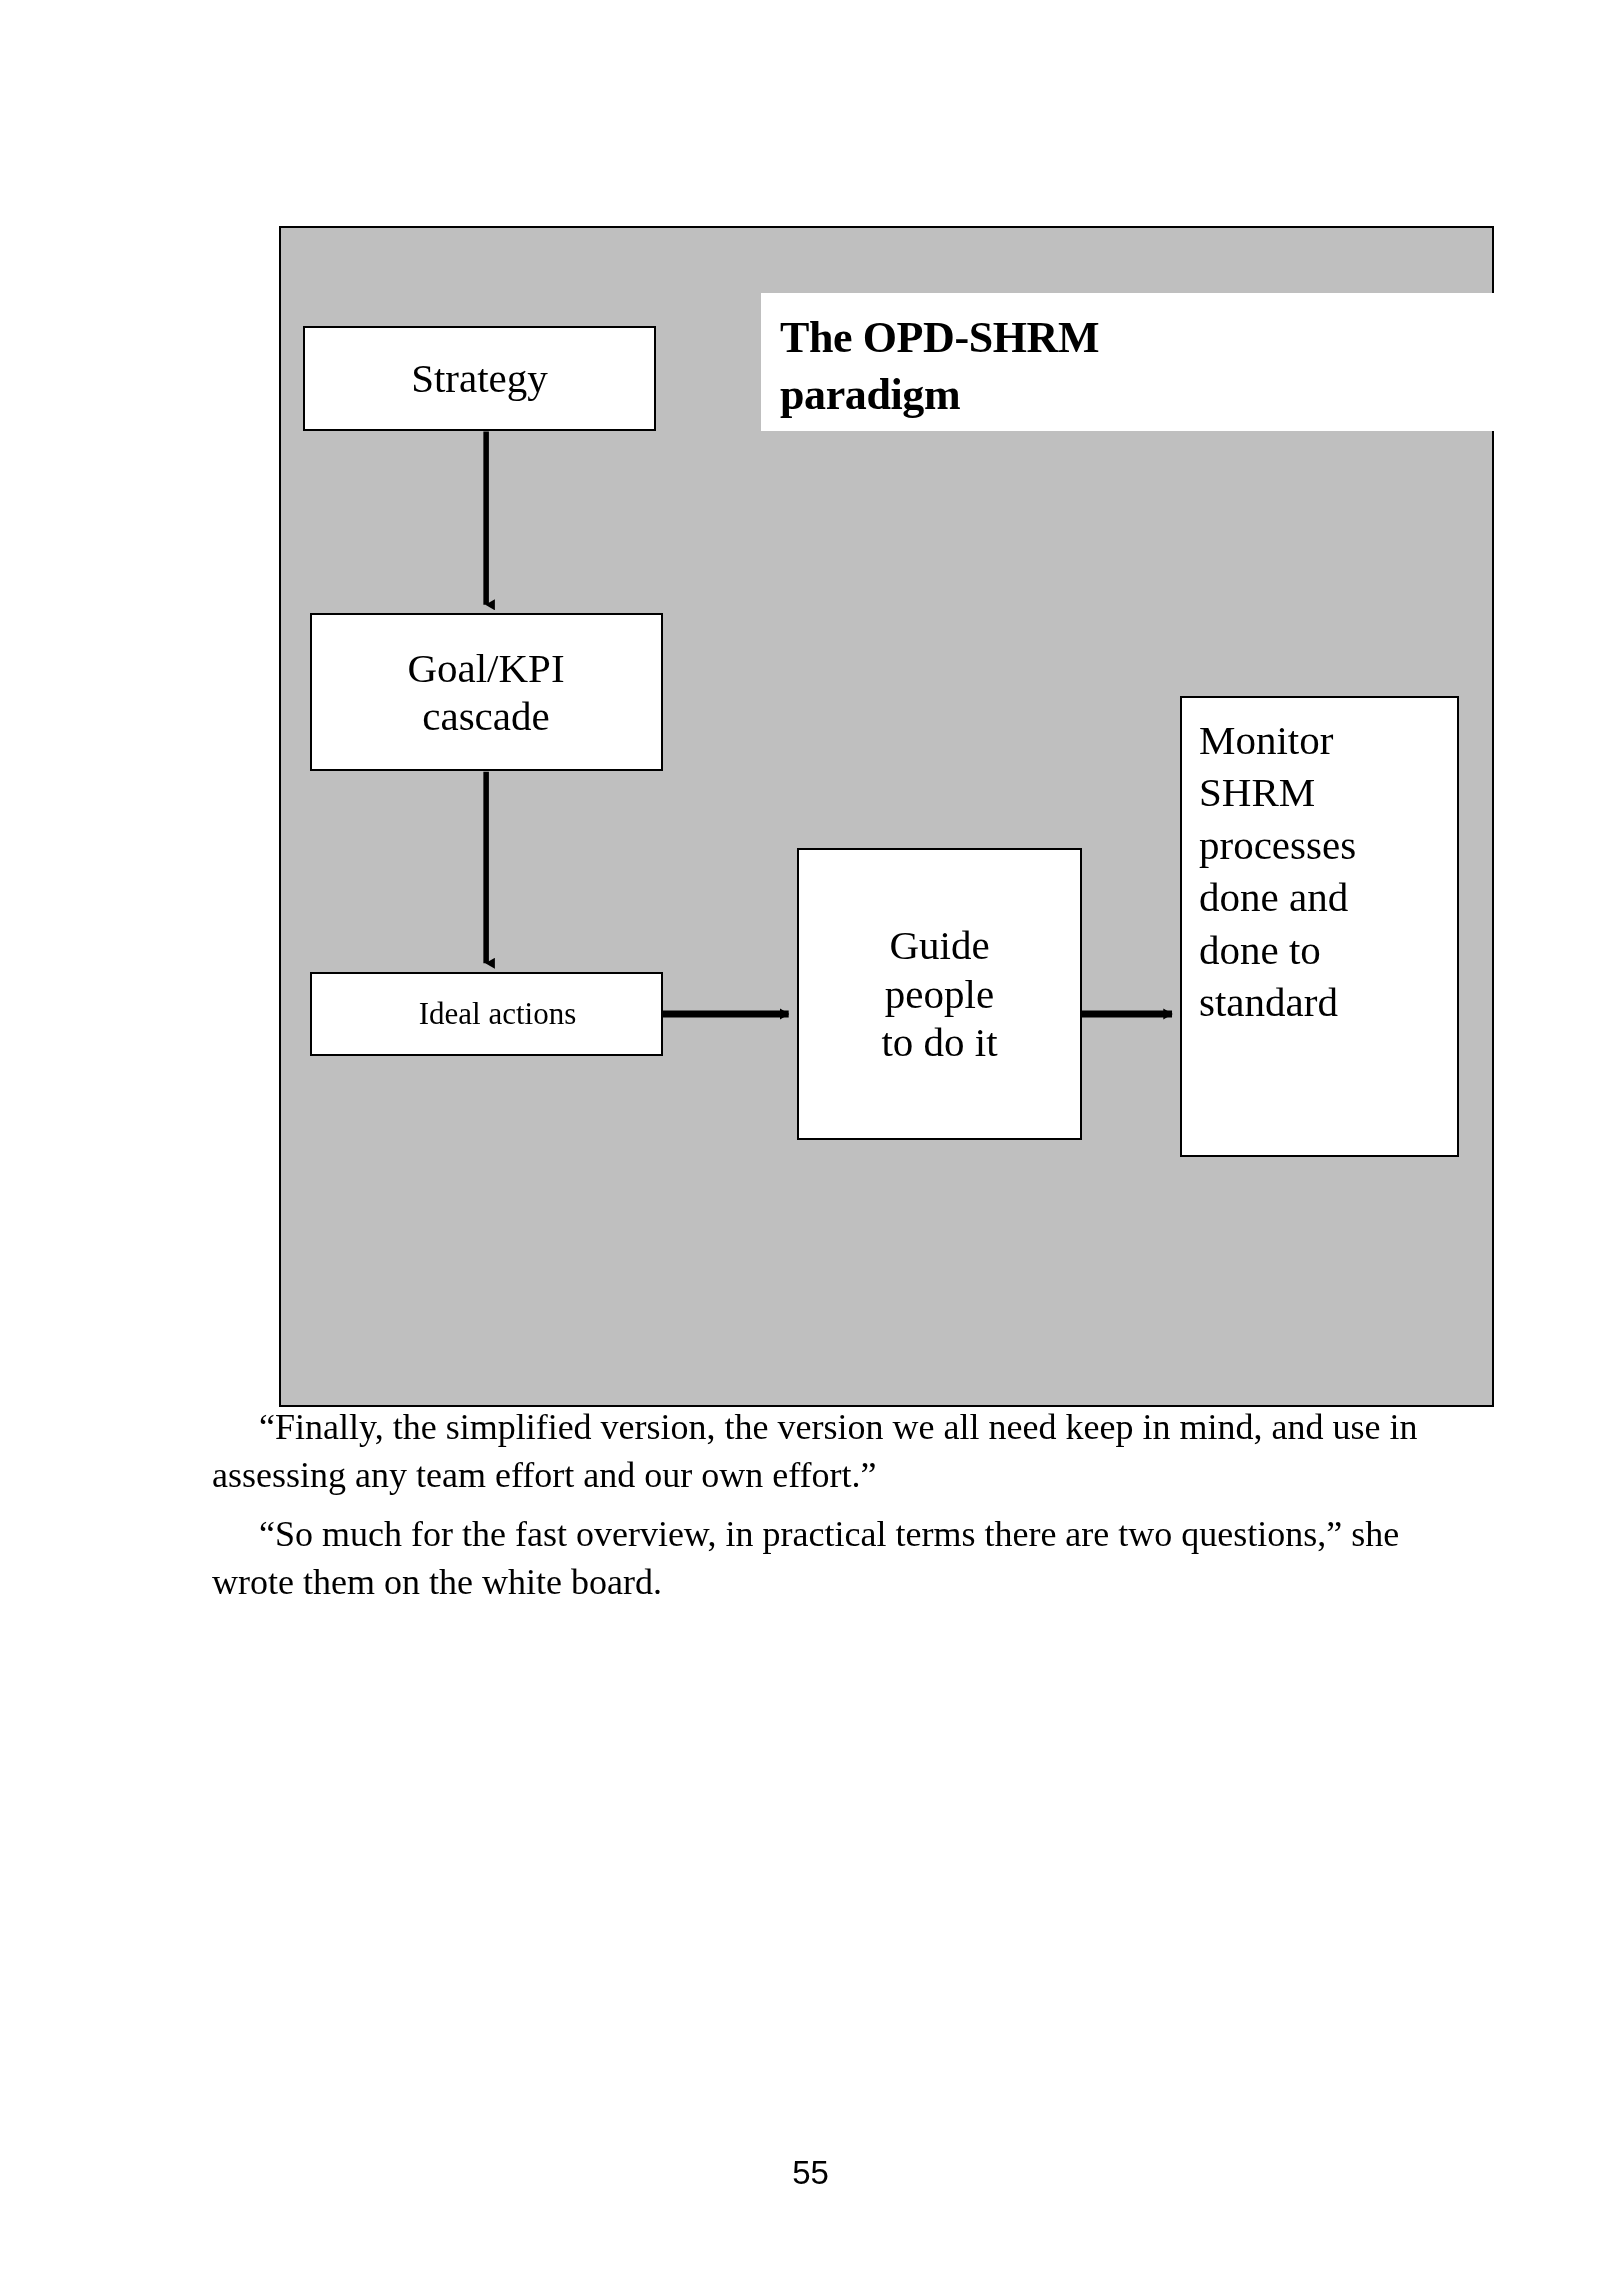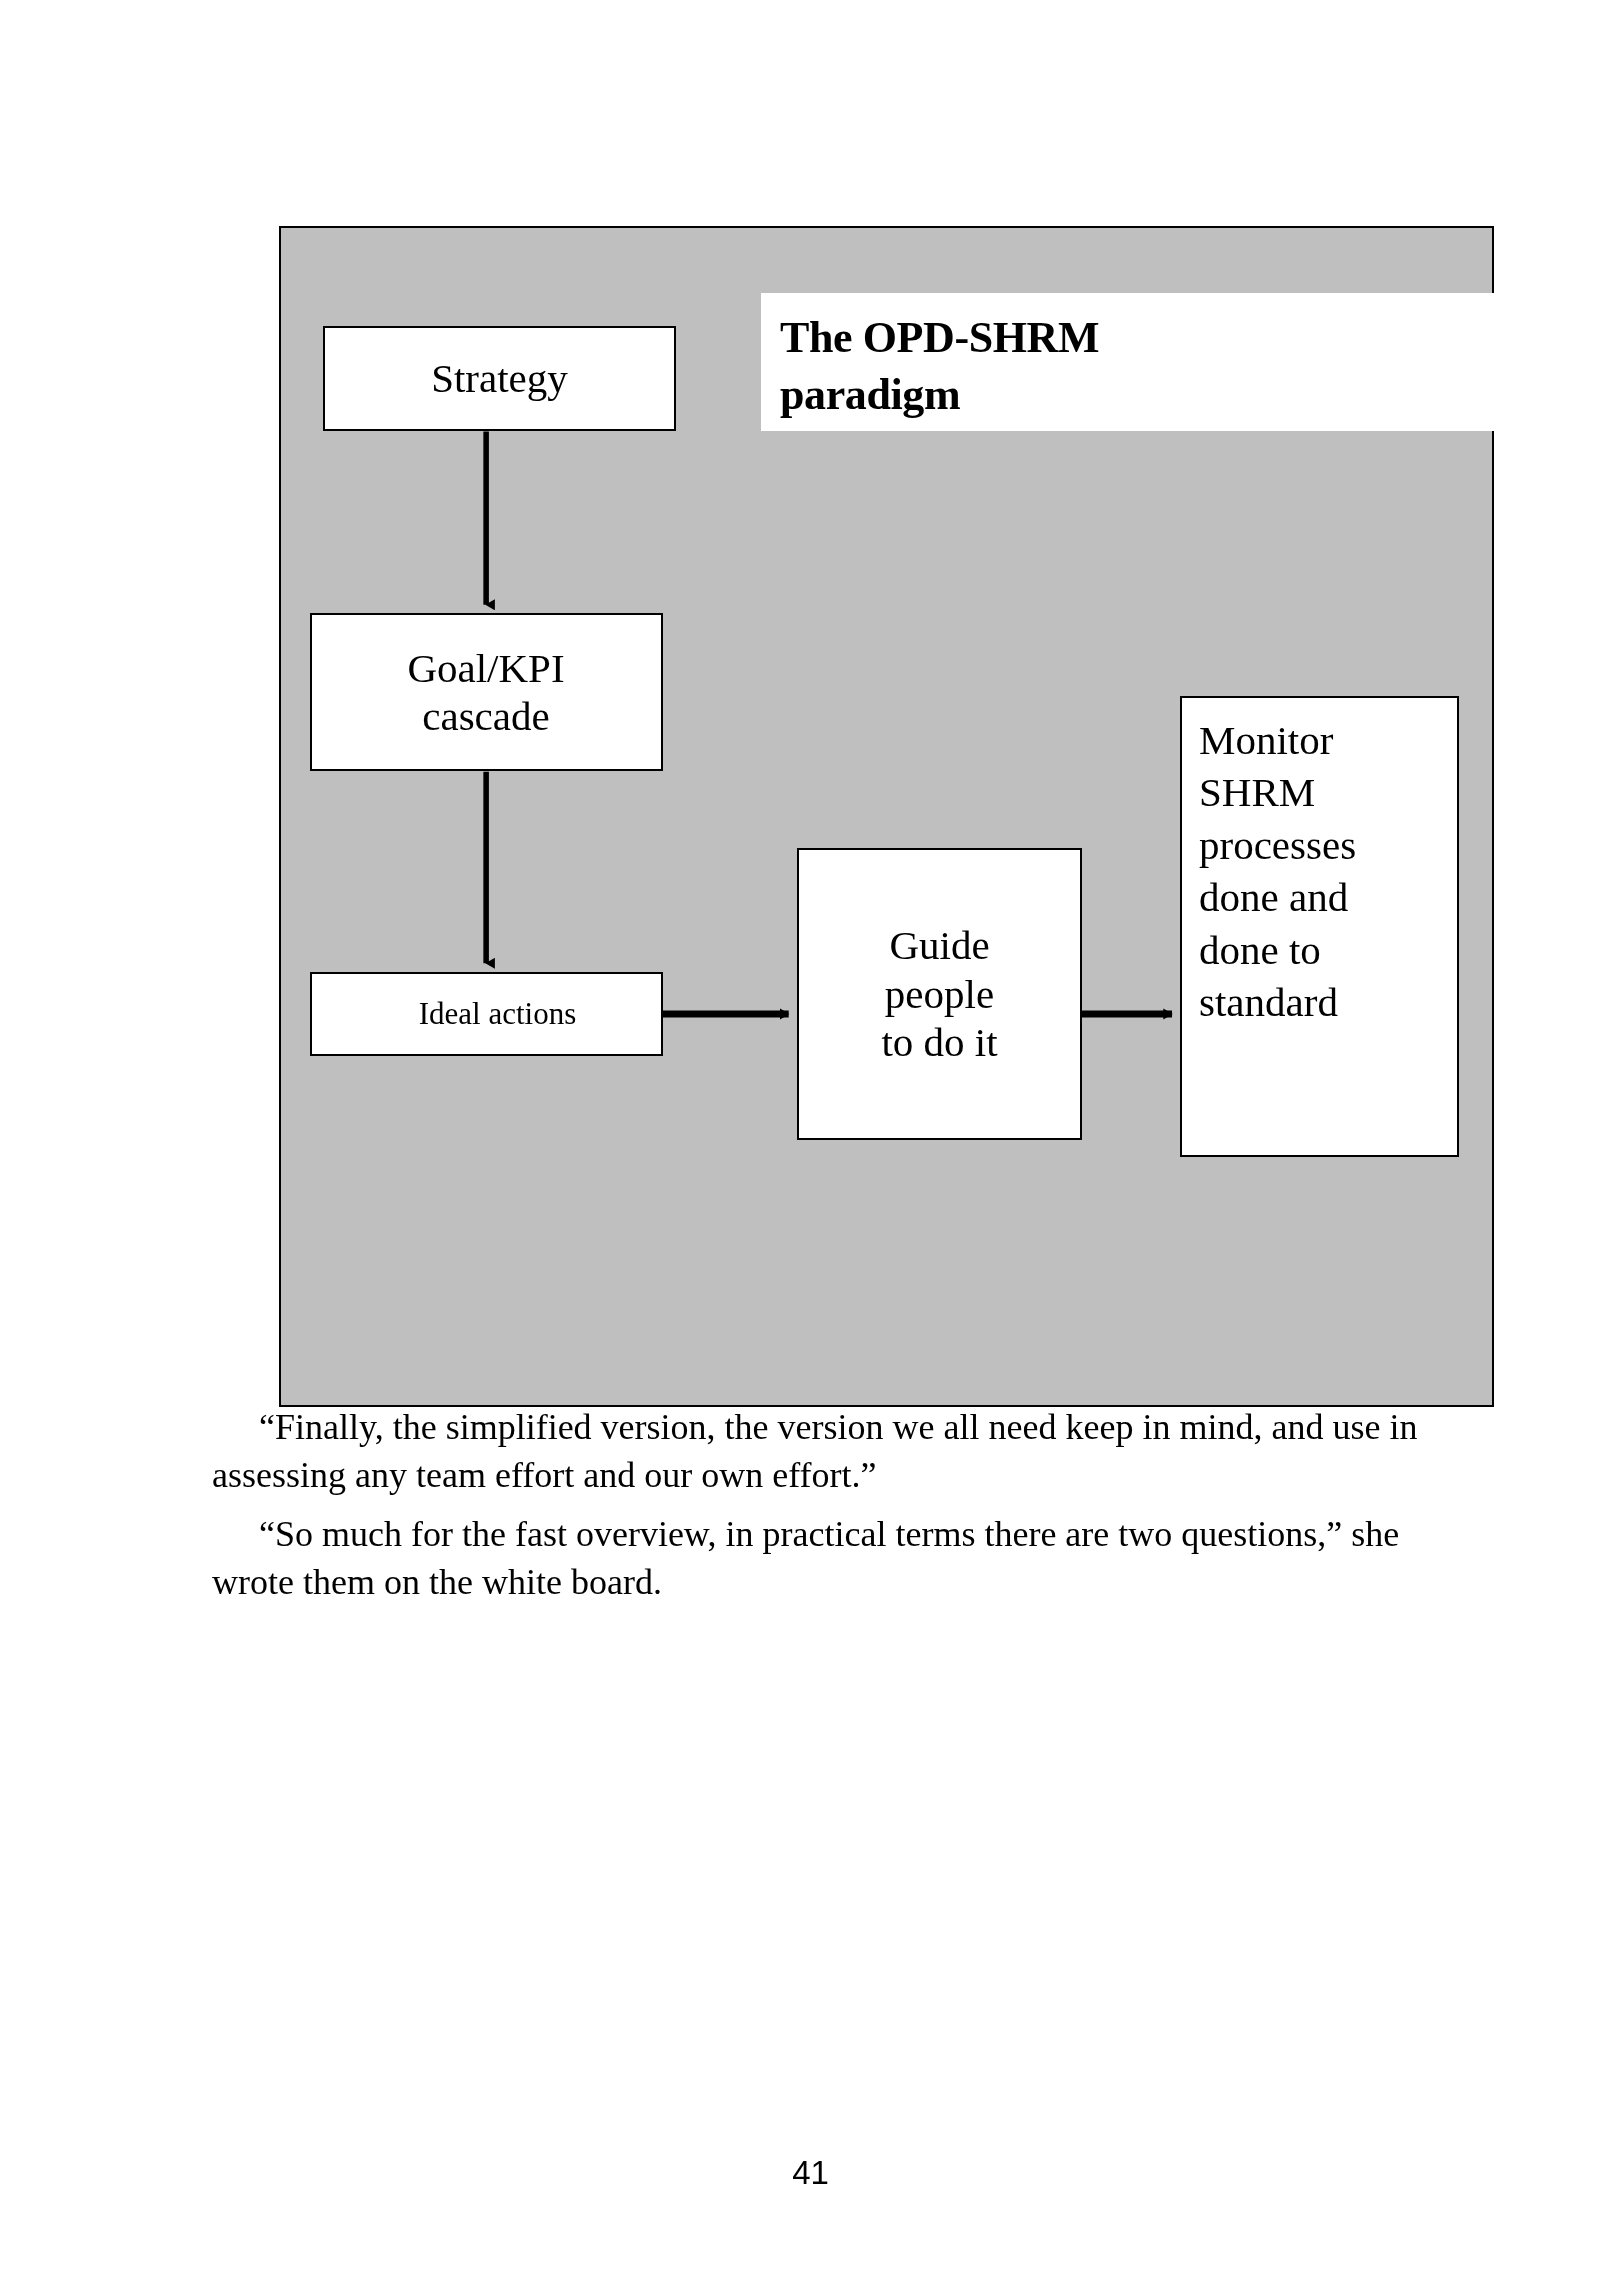--- a/index.html
+++ b/index.html
@@ -36,21 +36,21 @@
     align-items: center;
     justify-content: center;
     text-align: center;
     color: #000000;
     font-family: "Liberation Serif", "DejaVu Serif", serif;
     line-height: 1.18;
   }
 
   
   #node-strategy {
-    left: 42px;  top: 98px;  width: 353px; height: 105px;
+    left: 22px;  top: 98px;  width: 353px; height: 105px;
     font-size: 41px;
   }
   #node-goal-kpi {
     left: 28.5px;  top: 385px;  width: 353px; height: 158px;
     font-size: 41px;
   }
   #node-ideal-actions {
     left: 28.5px;  top: 744px;  width: 353px; height: 84px;
     font-size: 31px;
     padding-left: 23px;
@@ -180,14 +180,14 @@
 paradigm</div>
   </div>
 
 </div>
 
 <div id="body-copy">
   <p class="para">“Finally, the simplified version, the version we all need keep in mind, and use in assessing any team effort and our own effort.”</p>
   <p class="para">“So much for the fast overview, in practical terms there are two questions,” she wrote them on the white board.</p>
 </div>
 
-<div id="page-number">41</div>
+<div id="page-number">55</div>
 
 
 </body></html>

